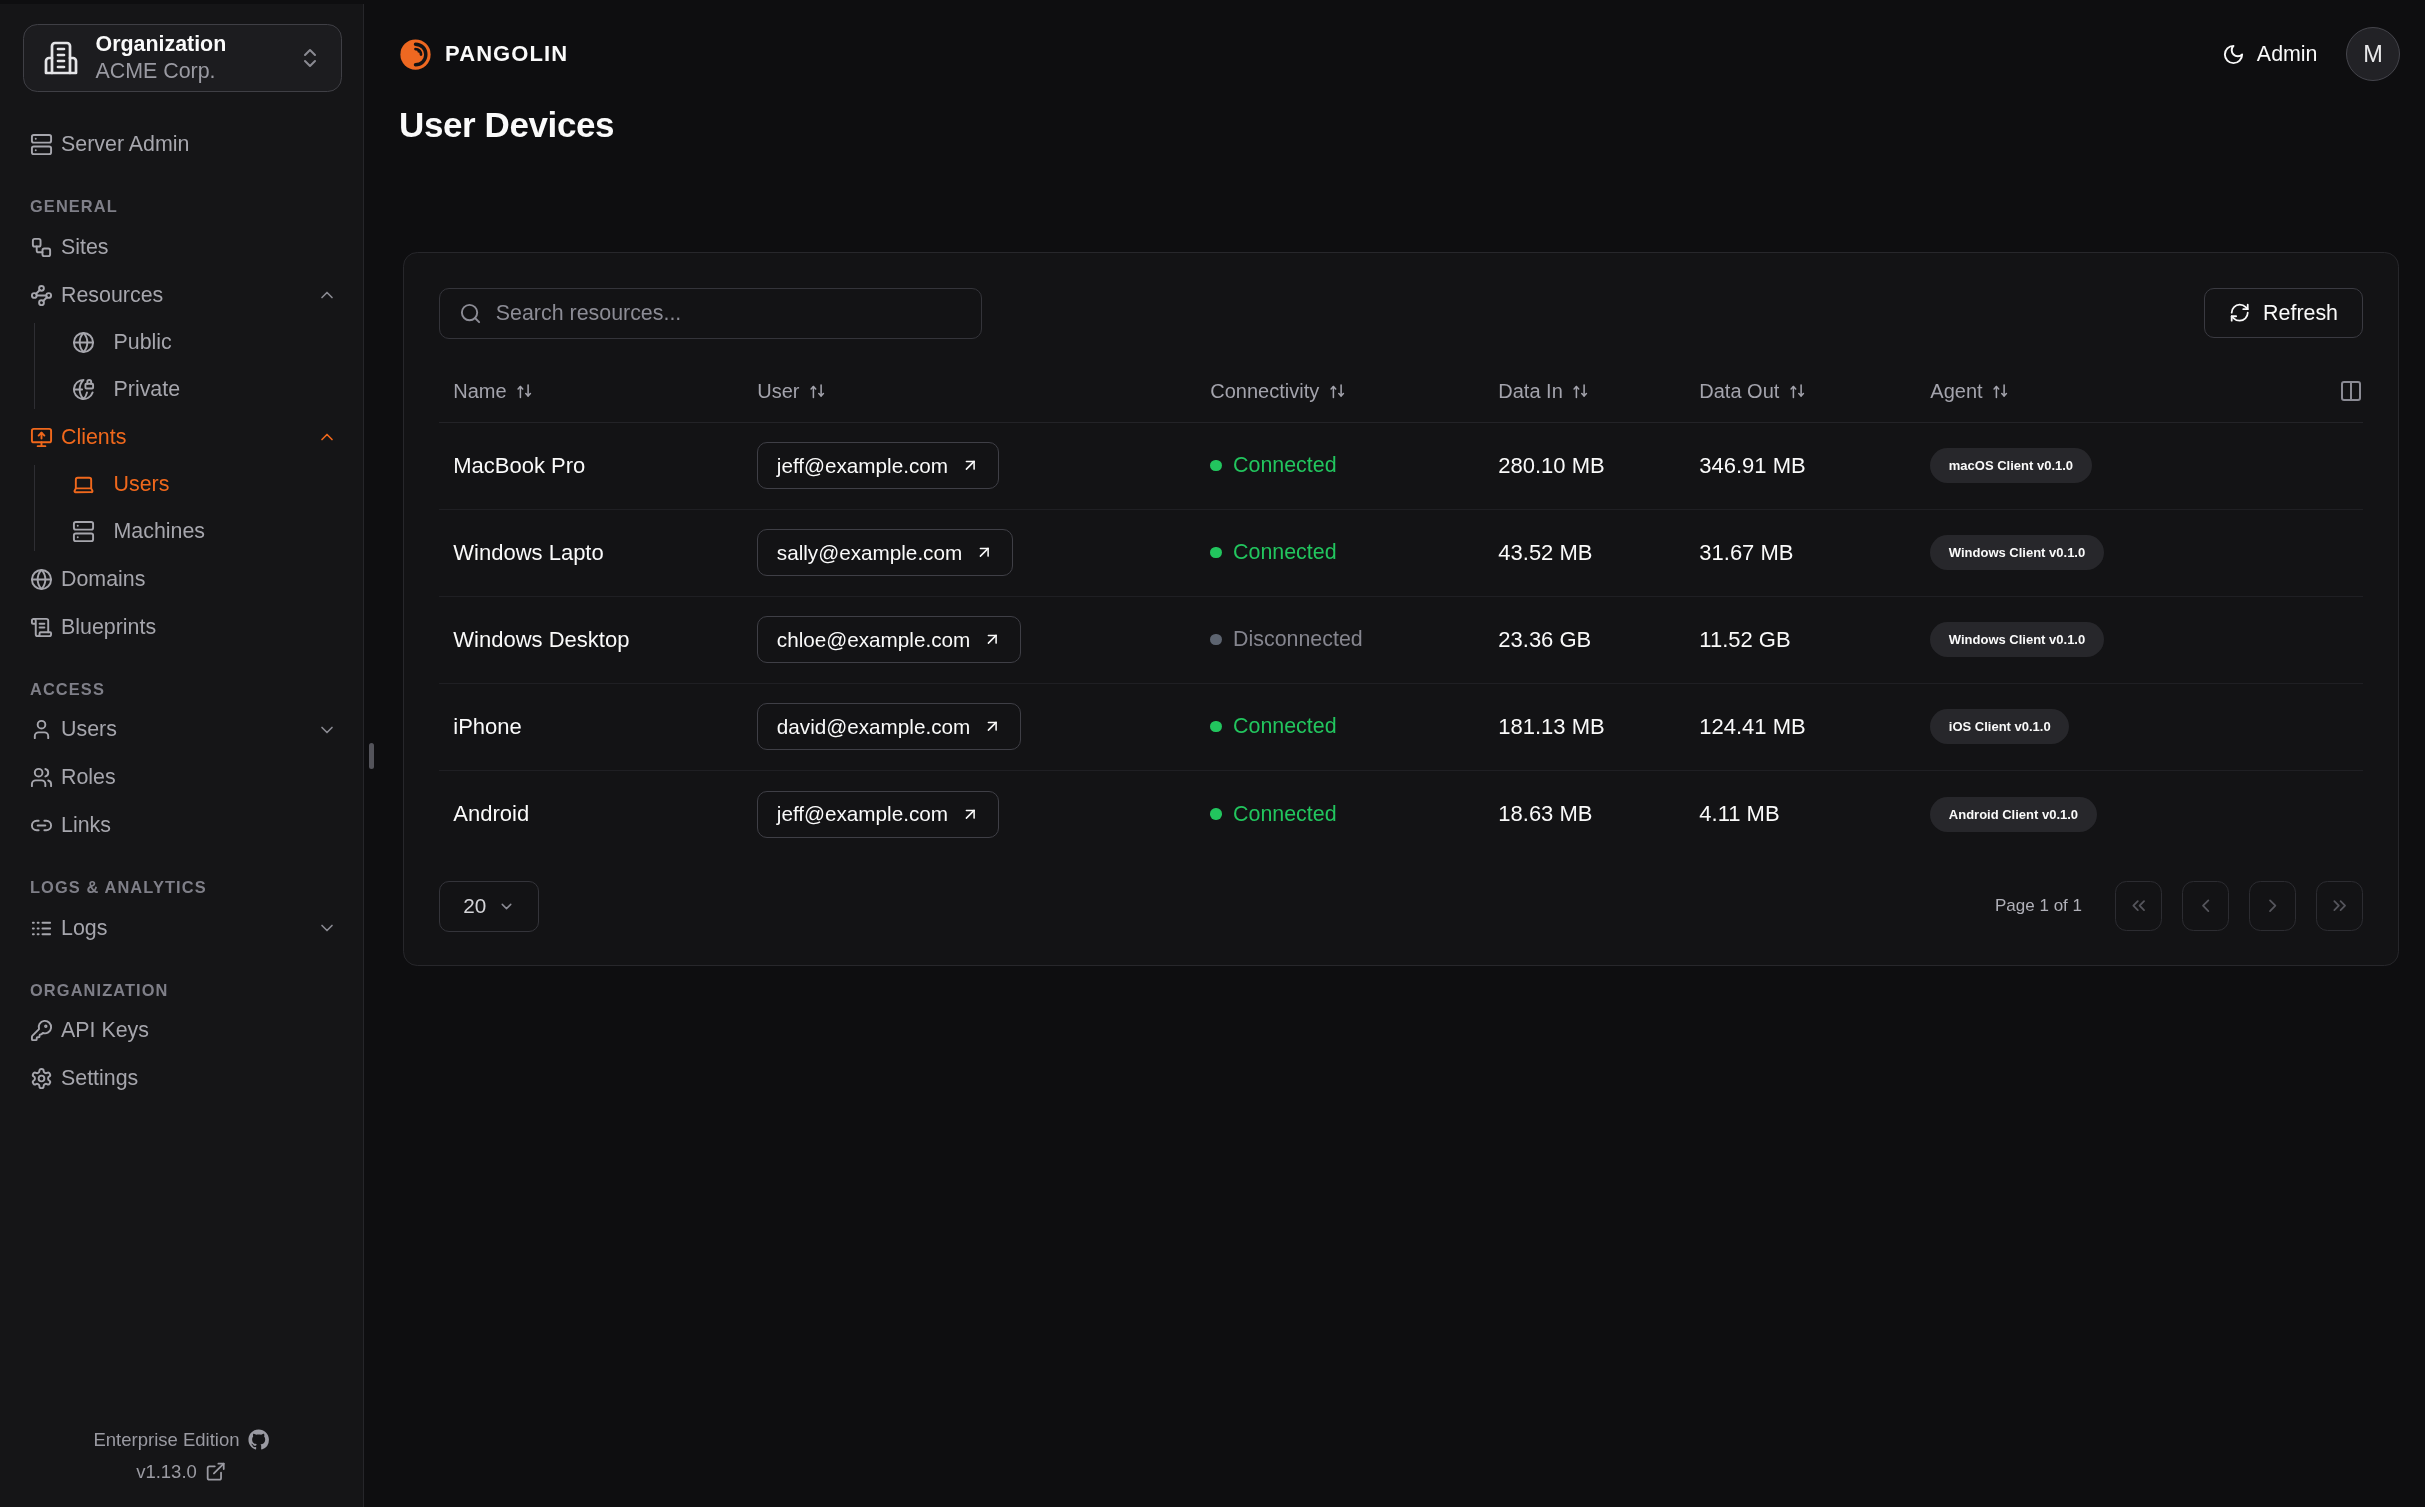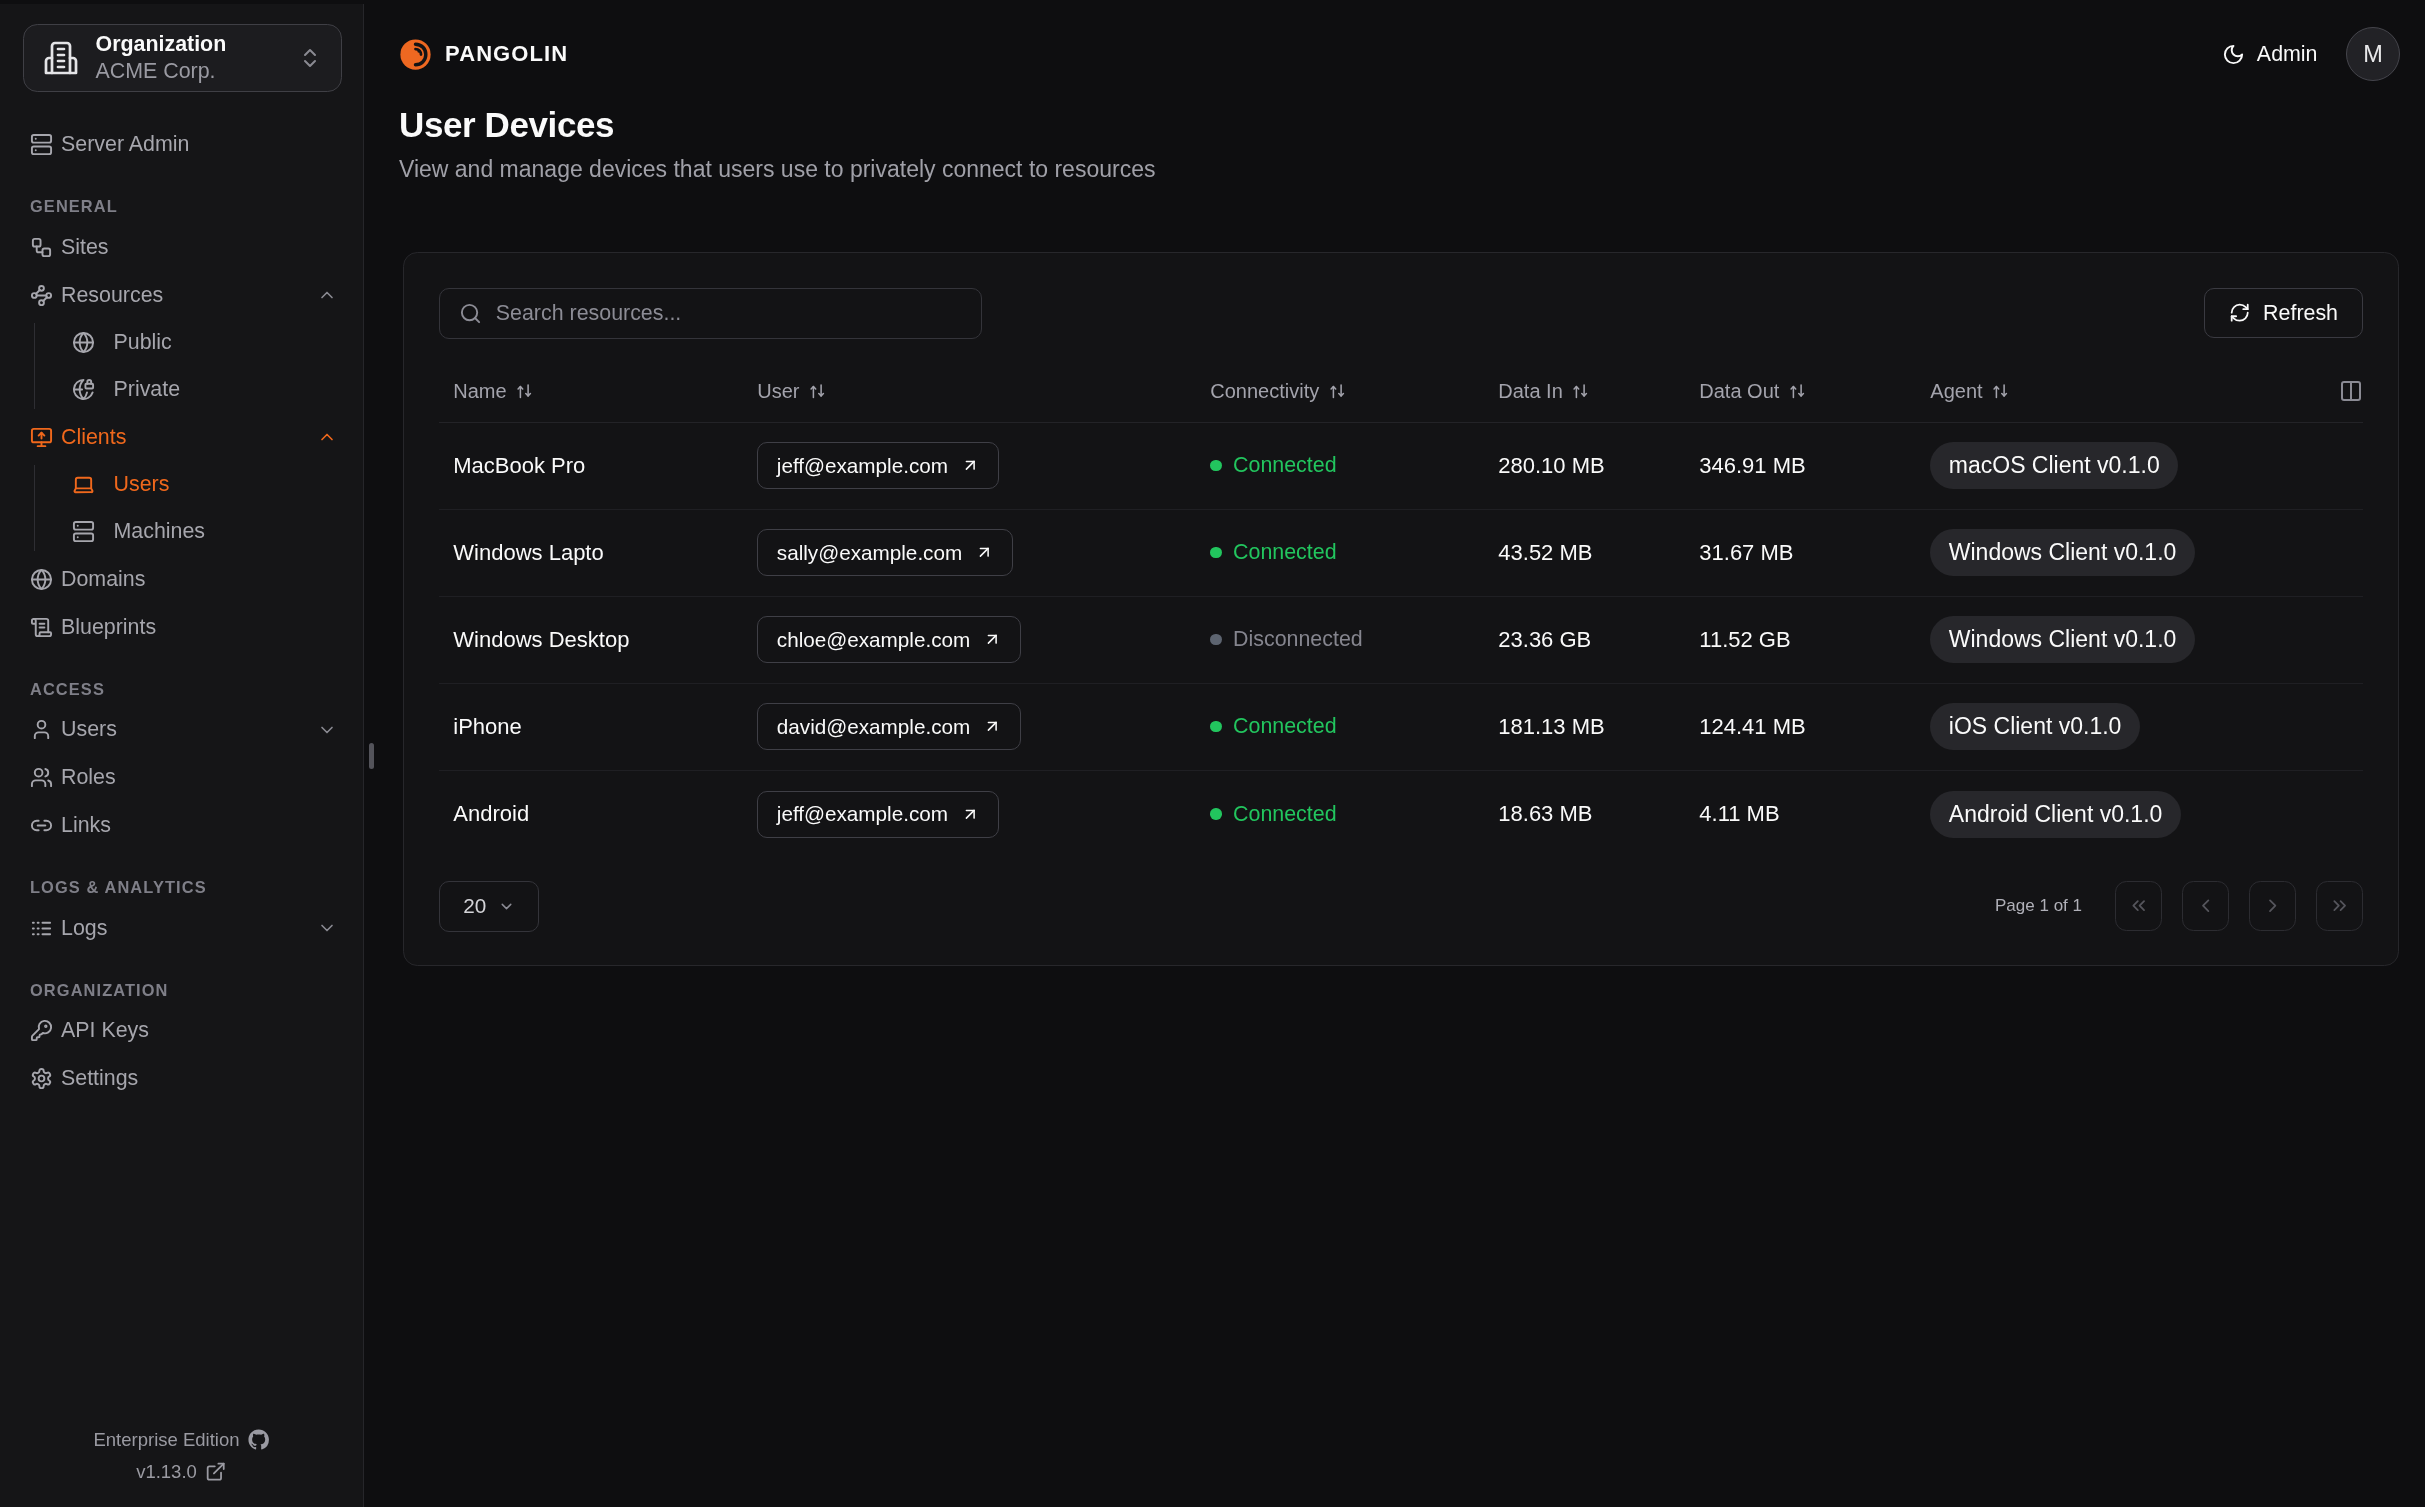--- a/index.html
+++ b/index.html
@@ -137,21 +137,21 @@
   }
   .user-pill svg { width:18.5px; height:18.5px; flex:none; }
   .conn { display:flex; align-items:center; gap:11.4px; font-size:21.4px; }
   .conn .dot { width:11.4px; height:11.4px; border-radius:50%; flex:none; }
   .conn[data-state="connected"] { color:#22c55e; }
   .conn[data-state="connected"] .dot { background:#22c55e; }
   .conn[data-state="disconnected"] { color:#85858e; }
   .conn[data-state="disconnected"] .dot { background:#5d6470; }
   .agent-badge {
     display:inline-block; padding:10px 18.5px; border-radius:712px;
-    background:#27272b; font-size:23px; font-weight:normal; color:#fafafa;
+    background:#27272b; font-size:13px; font-weight:bold; color:#fafafa;
     white-space:nowrap;
   }
 
   .card-footer { display:flex; align-items:center; justify-content:space-between; margin-top:23px; }
   .page-size {
     width:100px; height:51px; border:0.7px solid #34343a; border-radius:10px;
     background:transparent; color:#d4d4d8; display:flex; align-items:center;
     justify-content:center; gap:11.4px; font-size:20.7px; cursor:pointer;
   }
   .page-size svg { width:17px; height:17px; color:#8c8c95; }
@@ -413,21 +413,20 @@
           <span>Admin</span>
         </div>
         <div class="avatar">
           <span>M</span>
         </div>
       </div>
     </div>
 
     <div class="page-head">
       <h1 class="page-title">User Devices</h1>
-      <p class="page-subtitle">View and manage devices that users use to privately connect to resources</p>
     </div>
 
     <section class="card">
 
       <div class="card-toolbar">
         <div class="search-box">
           <svg viewBox="0 0 24 24" fill="none" stroke="currentColor" stroke-width="2" stroke-linecap="round" stroke-linejoin="round">
               <circle cx="11" cy="11" r="8"></circle>
               <path d="m21 21-4.3-4.3"></path>
             </svg>

